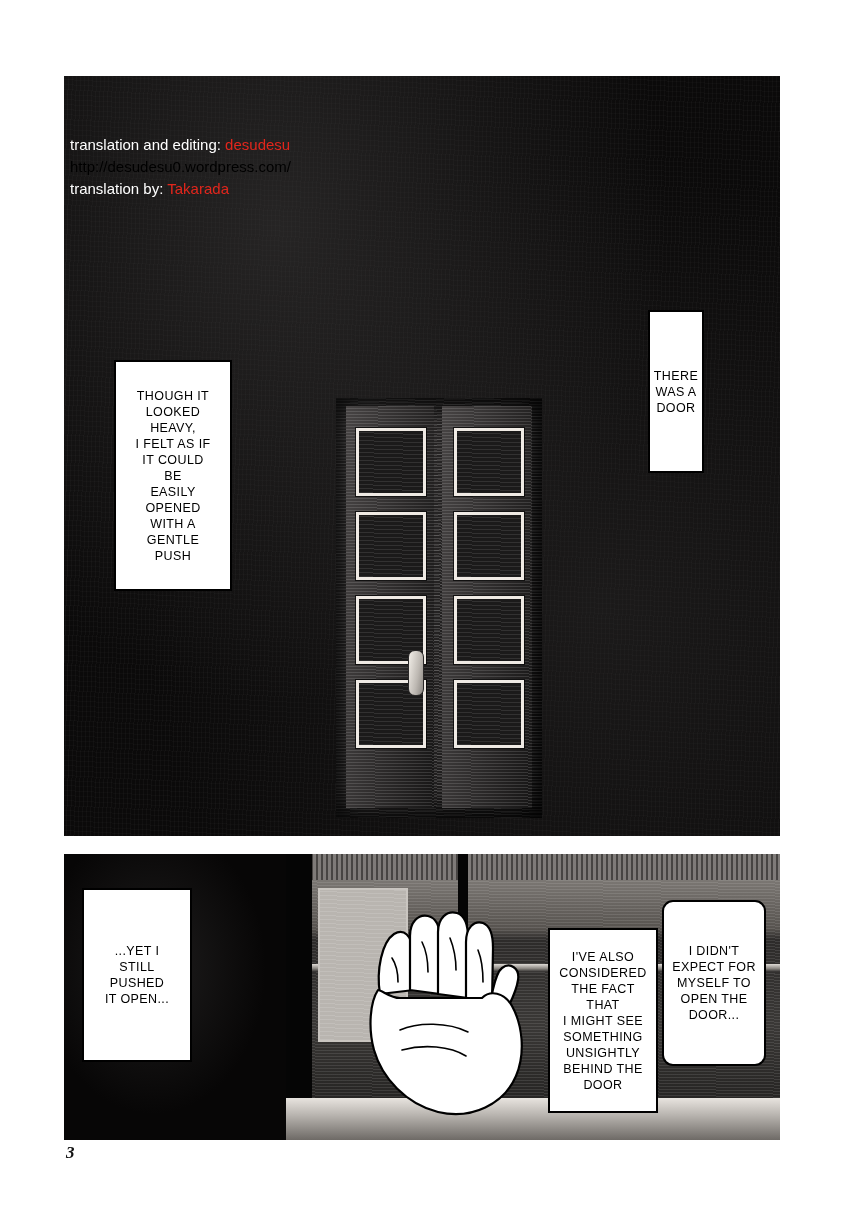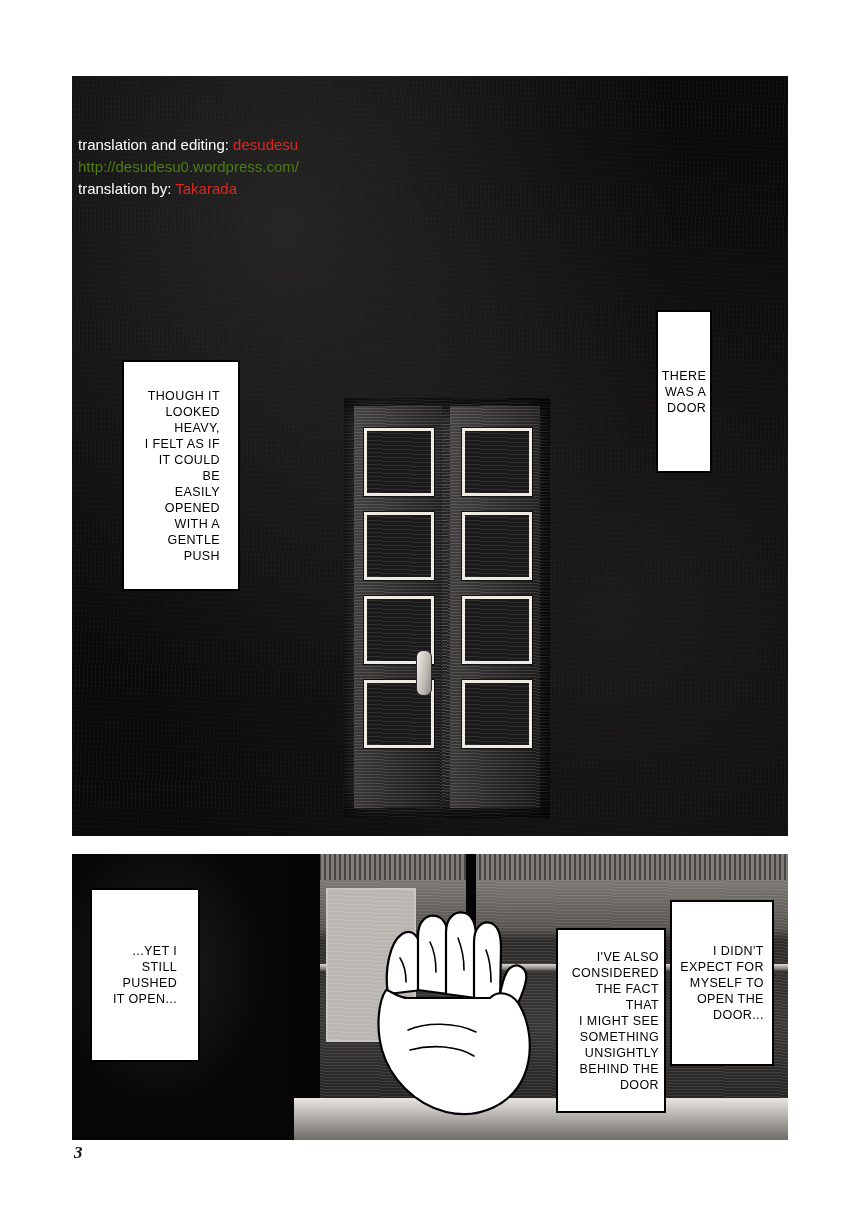--- a/index.html
+++ b/index.html
@@ -10,21 +10,21 @@
   body {
     width: 850px;
     height: 1220px;
     position: relative;
     font-family: "DejaVu Sans", sans-serif;
     overflow: hidden;
   }
 
   .page {
     position: absolute;
-    left: 8px; top: 0;
+    left: 0; top: 0;
     width: 710px;
     height: 1220px;
     background: #ffffff;
   }
 
   
   .panel1 {
     position: absolute;
     left: 64px;
     top: 76px;
@@ -49,21 +49,21 @@
     position: absolute;
     left: 70px;
     top: 134px;
     line-height: 1.45;
     font-size: 15px;
     color: #ffffff;
     font-family: "Liberation Sans", sans-serif;
     white-space: nowrap;
   }
   .credits .accent { color: #e2261c; }
-  .credits .url { color: #4d7c0f; }
+  .credits .url { color: #000000; }
 
   
   .door-wrap {
     position: absolute;
     left: 272px;
     top: 322px;
     width: 206px;
     height: 420px;
   }
   .door-frame {
@@ -185,21 +185,21 @@
   }
   .hand svg { display: block; }
 
   
   .bubble {
     position: absolute;
     background: #ffffff;
     border: 2px solid #000000;
     color: #000000;
     font-family: "Liberation Sans", sans-serif;
-    text-align: right;
+    text-align: center;
     letter-spacing: 0.4px;
     line-height: 1.28;
     box-sizing: border-box;
     display: flex;
     align-items: center;
     justify-content: center;
     white-space: pre-line;
   }
 
   #bubble-door-heavy {
@@ -224,20 +224,21 @@
     left: 548px; top: 928px;
     width: 110px; height: 185px;
     font-size: 12.5px;
     padding: 16px 5px;
   }
   #bubble-didnt-expect {
     left: 662px; top: 900px;
     width: 104px; height: 166px;
     font-size: 12.5px;
     padding: 4px 5px;
+    border-radius: 11px;
   }
 
   .page-number {
     position: absolute;
     left: 66px;
     top: 1143px;
     font-family: "Liberation Serif", serif;
     font-style: italic;
     font-weight: bold;
     font-size: 17px;

